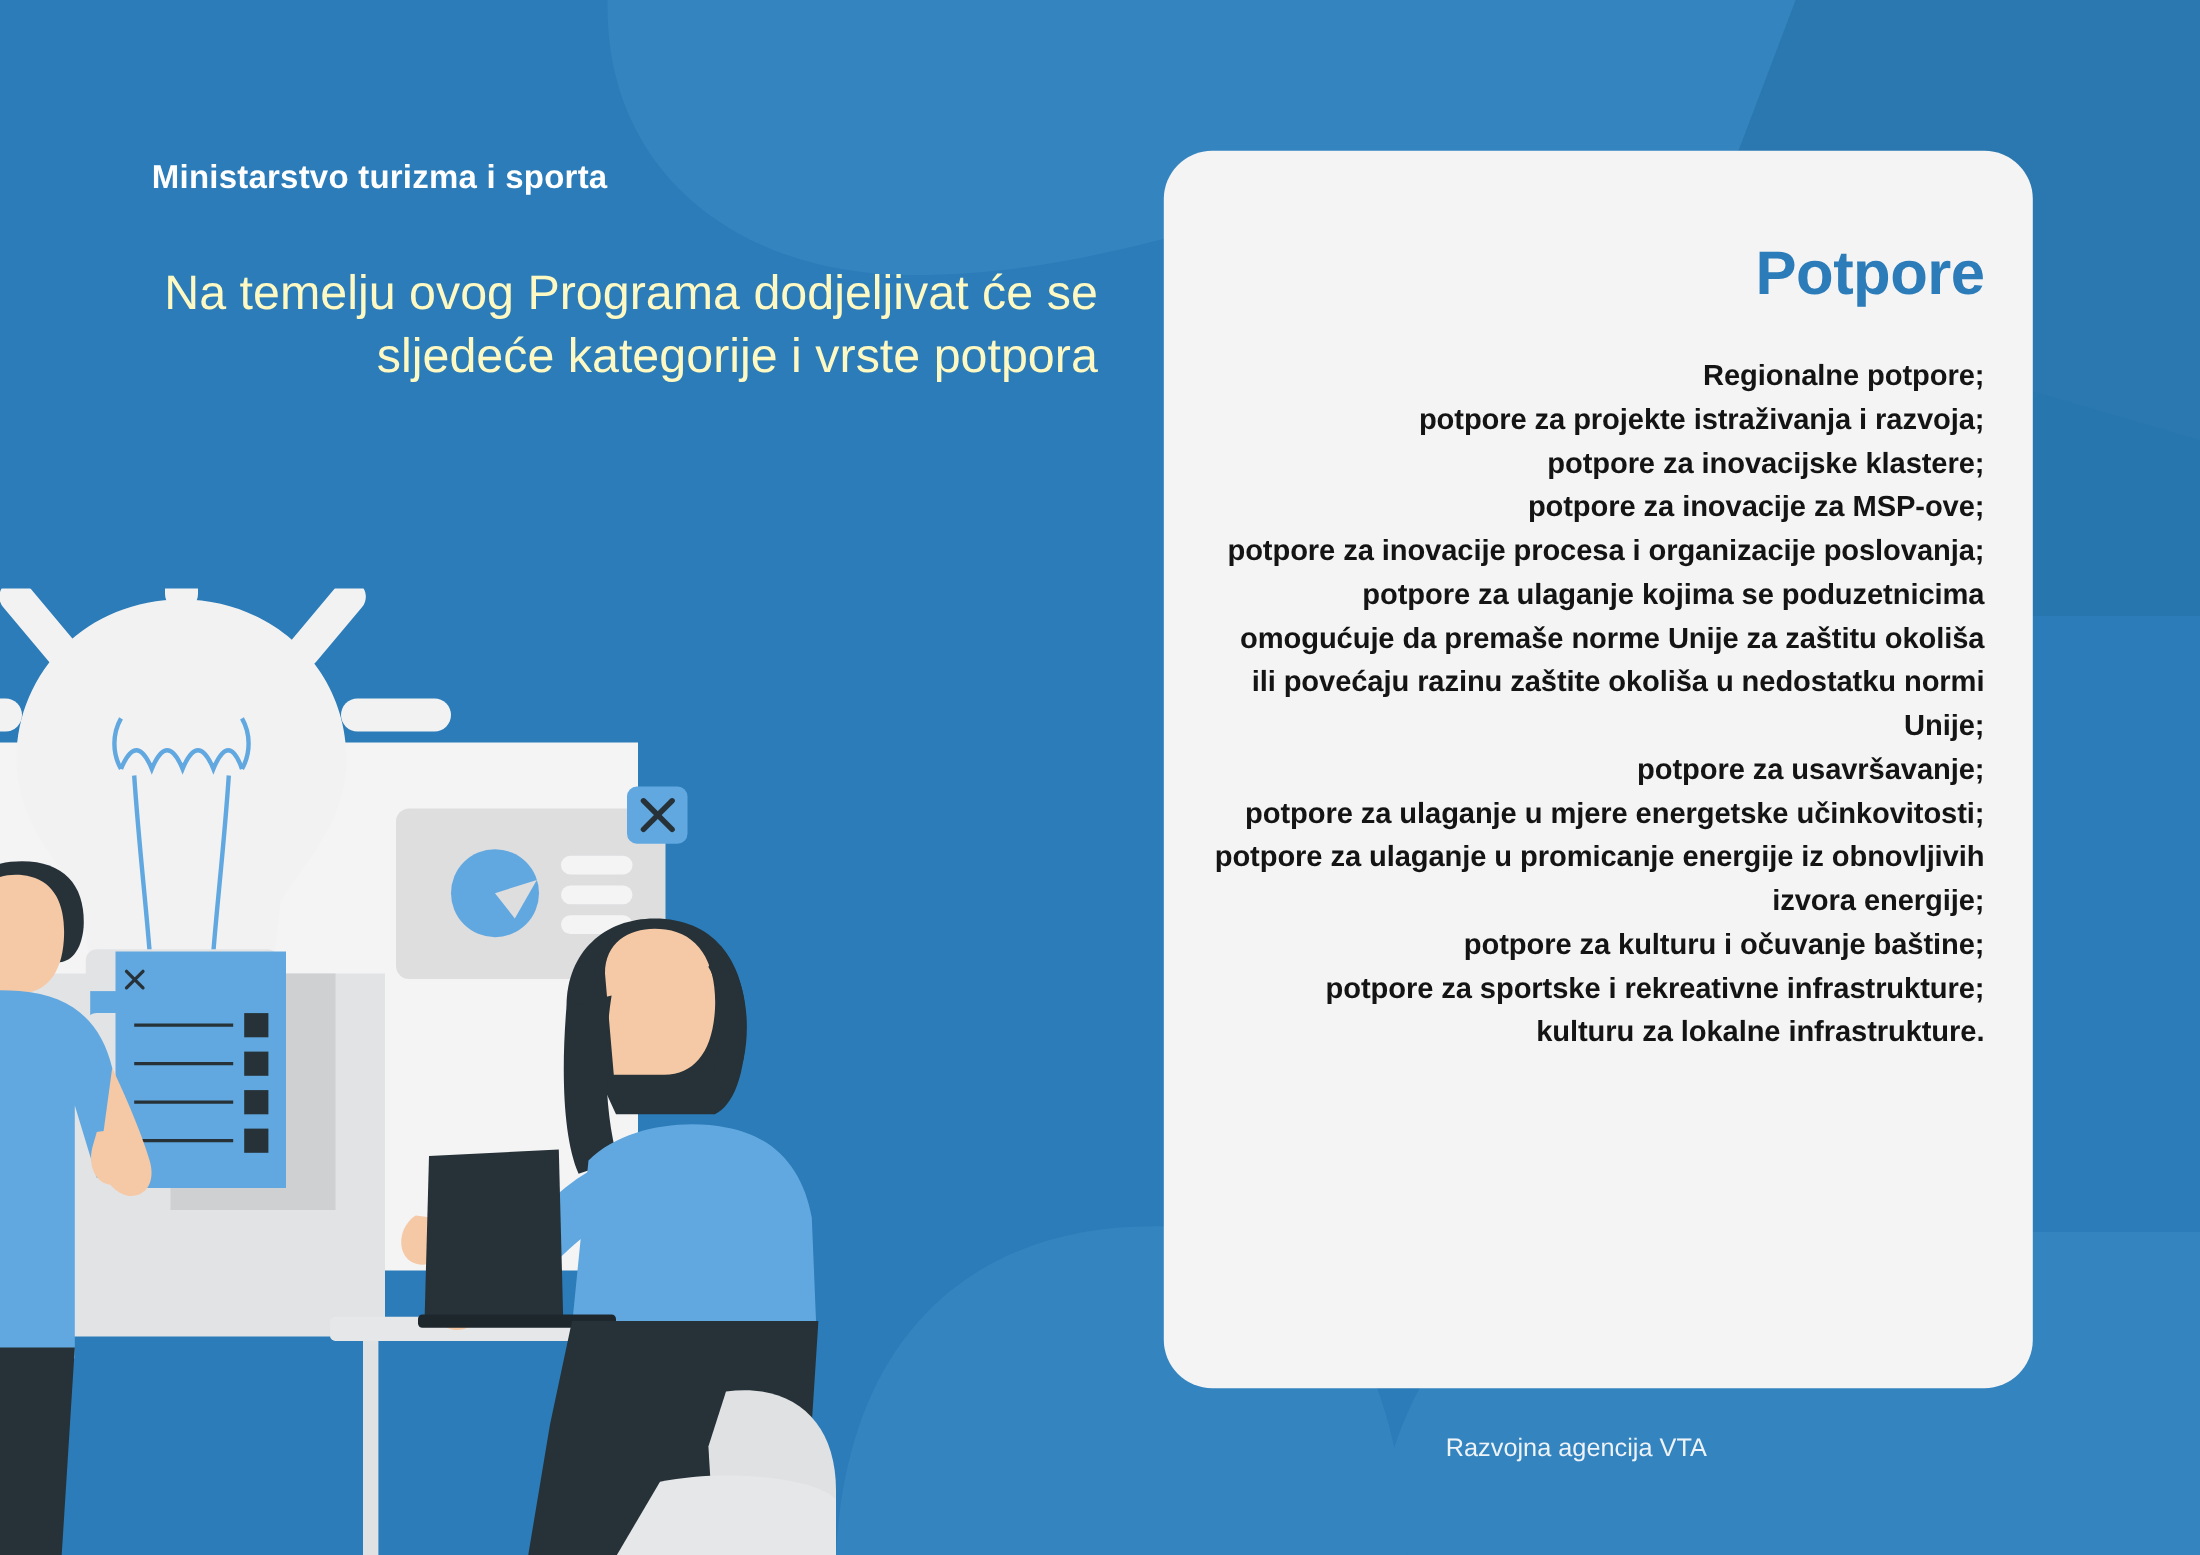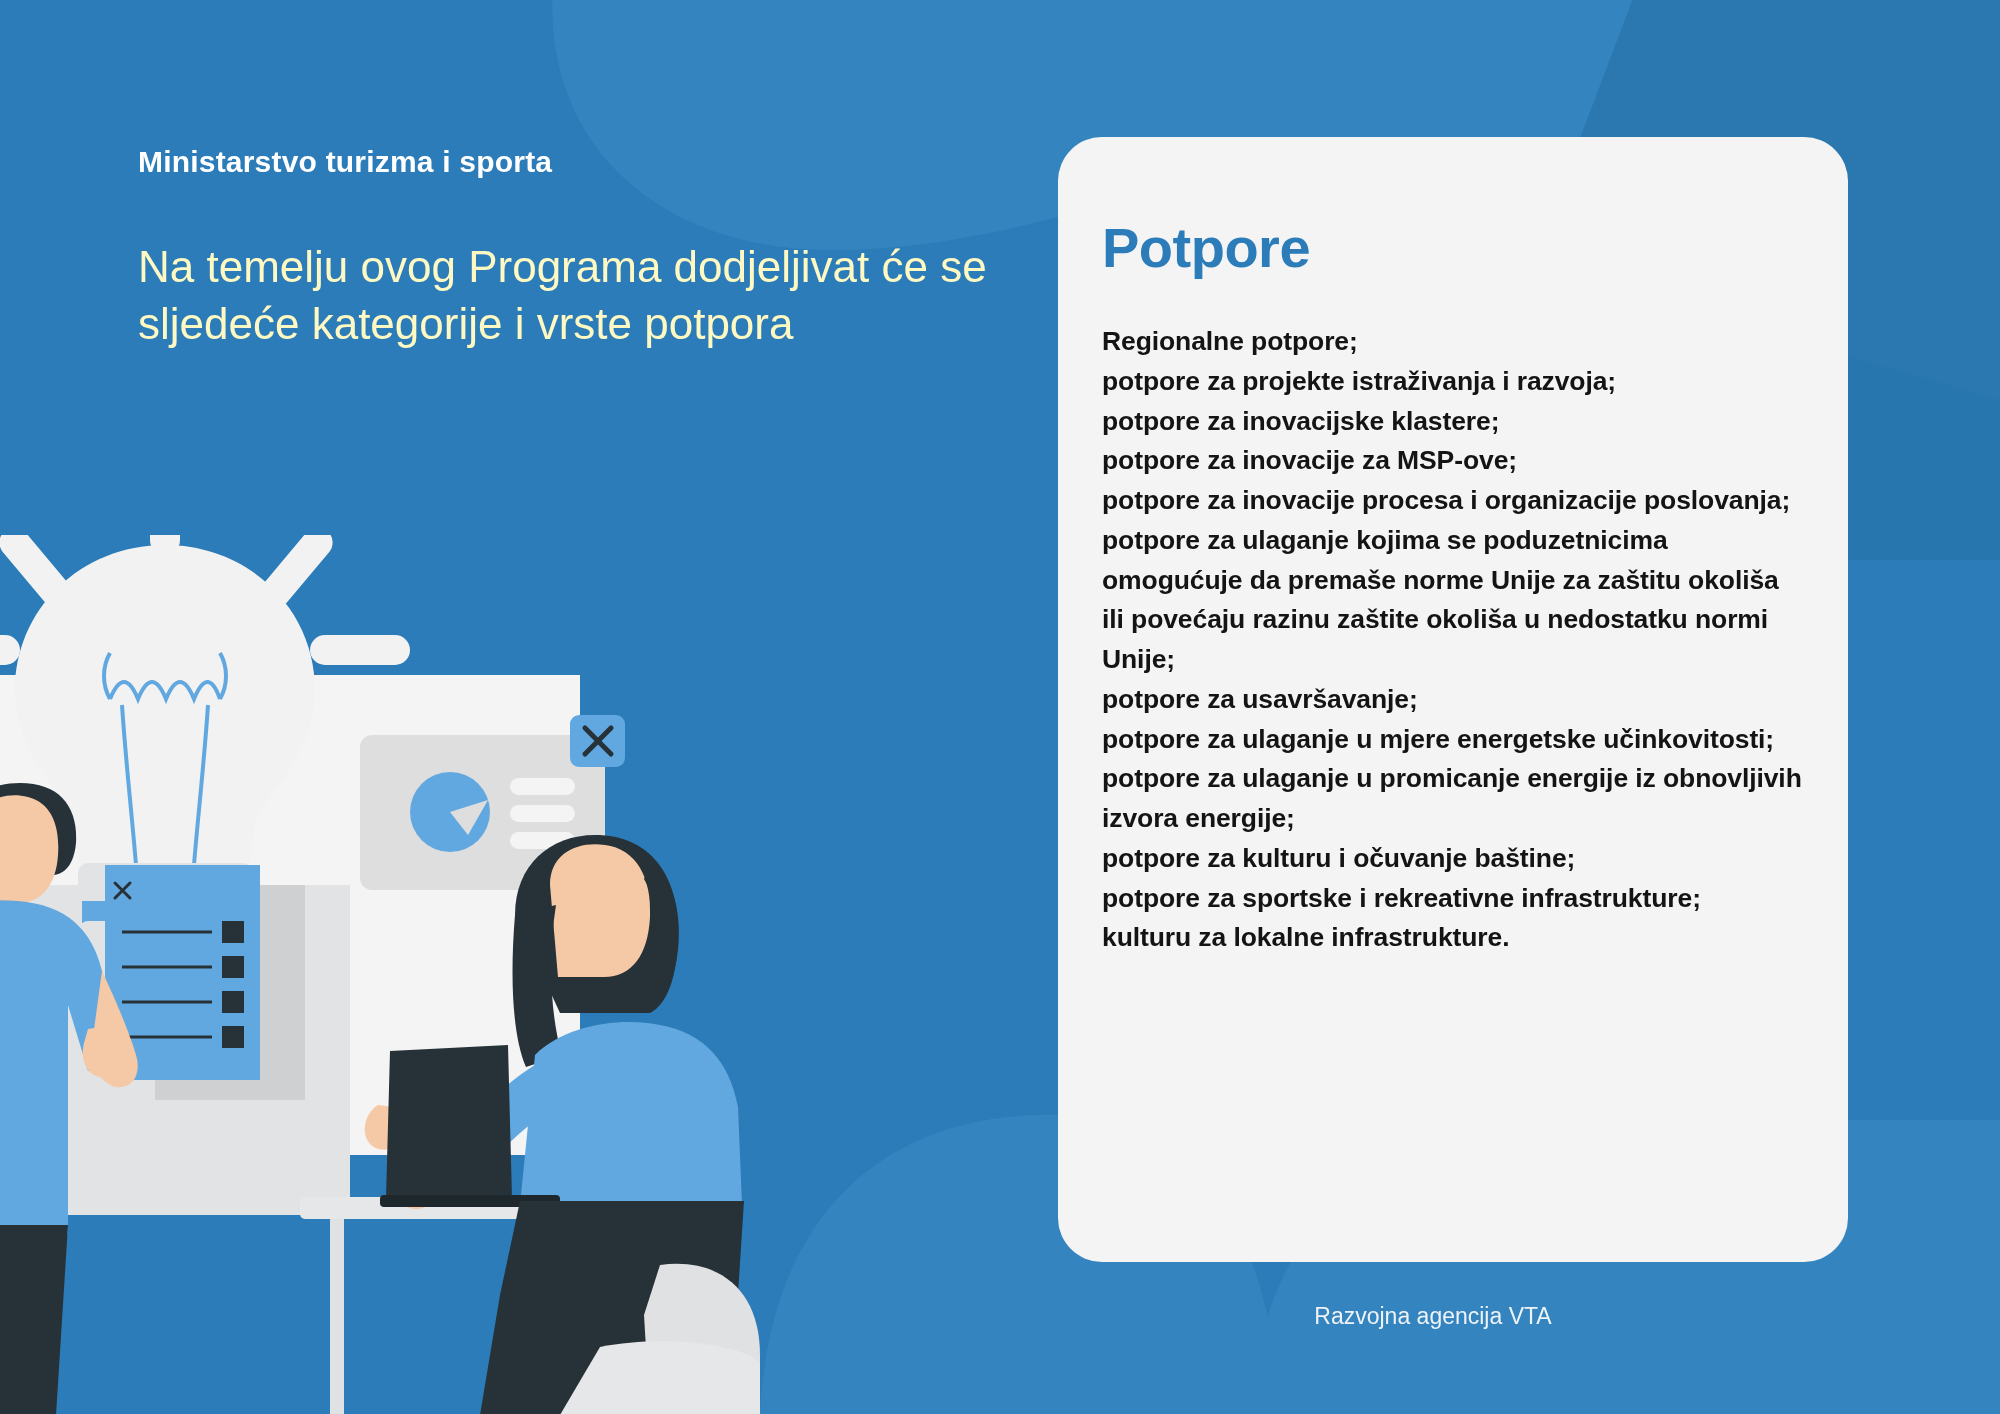--- a/index.html
+++ b/index.html
@@ -8,21 +8,21 @@
     font-family:"Liberation Sans", sans-serif;
     background:#2b7cb8;
     position:relative;
   }
 
   
   #bg-layer { position:absolute; inset:0; width:2000px; height:1414px; }
 
   
   .left-col {
-    position:absolute; left:0; top:0; width:1060px; height:1230px;
+    position:absolute; left:0; top:0; width:1060px; height:1230px;text-align:right;
   }
   .eyebrow {
     position:absolute; left:138px; top:145px;
     font-size:30px; font-weight:bold; color:#ffffff;
     letter-spacing:0.2px;
   }
   .headline {
     position:absolute; left:138px; top:238px; width:860px;
     font-size:44px; font-weight:400; color:#fef9c3;
     line-height:1.30;
@@ -34,21 +34,21 @@
     width:800px; height:880px;
   }
 
   
   .card {
     position:absolute; left:1058px; top:137px;
     width:790px; height:1125px;
     background:#f4f4f5;
     border-radius:44px;
     padding:60px 44px 40px 44px;
-    text-align:left;
+    text-align:right;
   }
   .card-title {
     font-size:56px; font-weight:bold; color:#2c7cb9;
     letter-spacing:-0.5px;
     margin-top:18px;
     margin-bottom:42px;
   }
   .card-list {
     font-size:26.5px; font-weight:bold; color:#141414;
     line-height:1.50;

